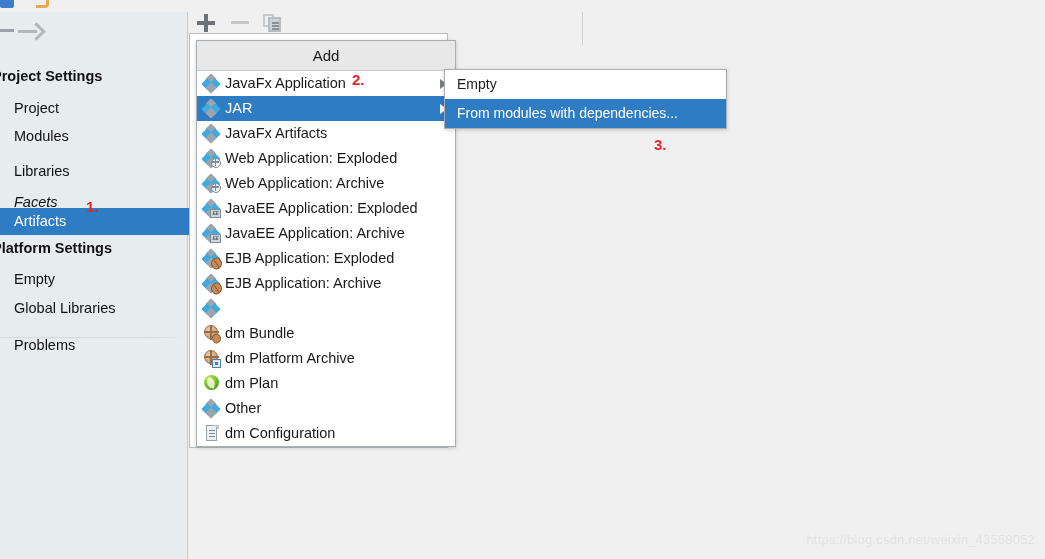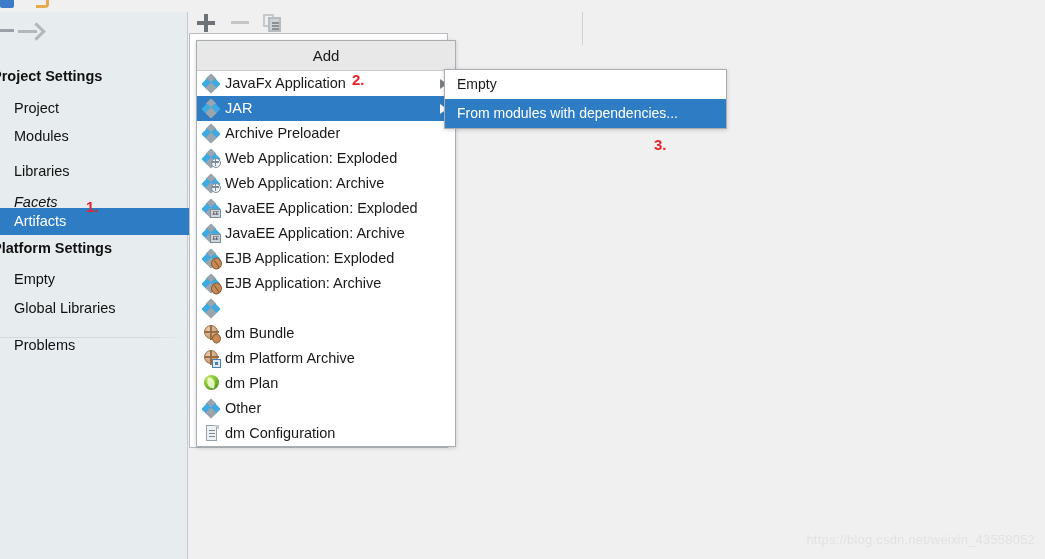--- a/index.html
+++ b/index.html
@@ -304,21 +304,21 @@
       <span class="m-arrow"></span>
     </div>
 
     <div class="menu-row">
       <span class="m-ico ic ic-jar">
         <i class="dia gray d1"></i>
           <i class="dia blue d2"></i>
           <i class="dia blue d3"></i>
           <i class="dia gray d4"></i>
       </span>
-      <span class="m-lbl">Archive Preloader</span>
+      <span class="m-lbl">JavaFx Artifacts</span>
     </div>
 
     <div class="menu-row">
       <span class="m-ico ic ic-jar">
         <i class="dia gray d1"></i>
           <i class="dia blue d2"></i>
           <i class="dia blue d3"></i>
           <i class="dia gray d4"></i>
         <i class="badge-globe"></i>
       </span>

